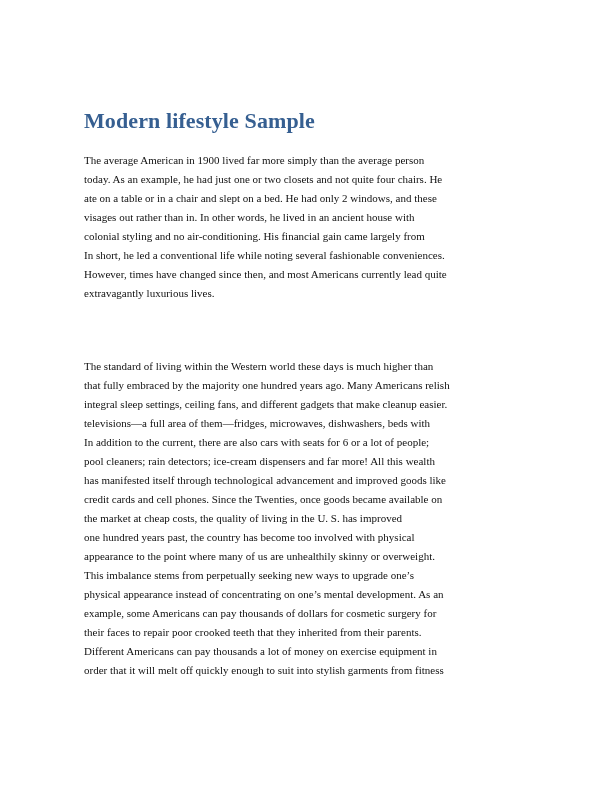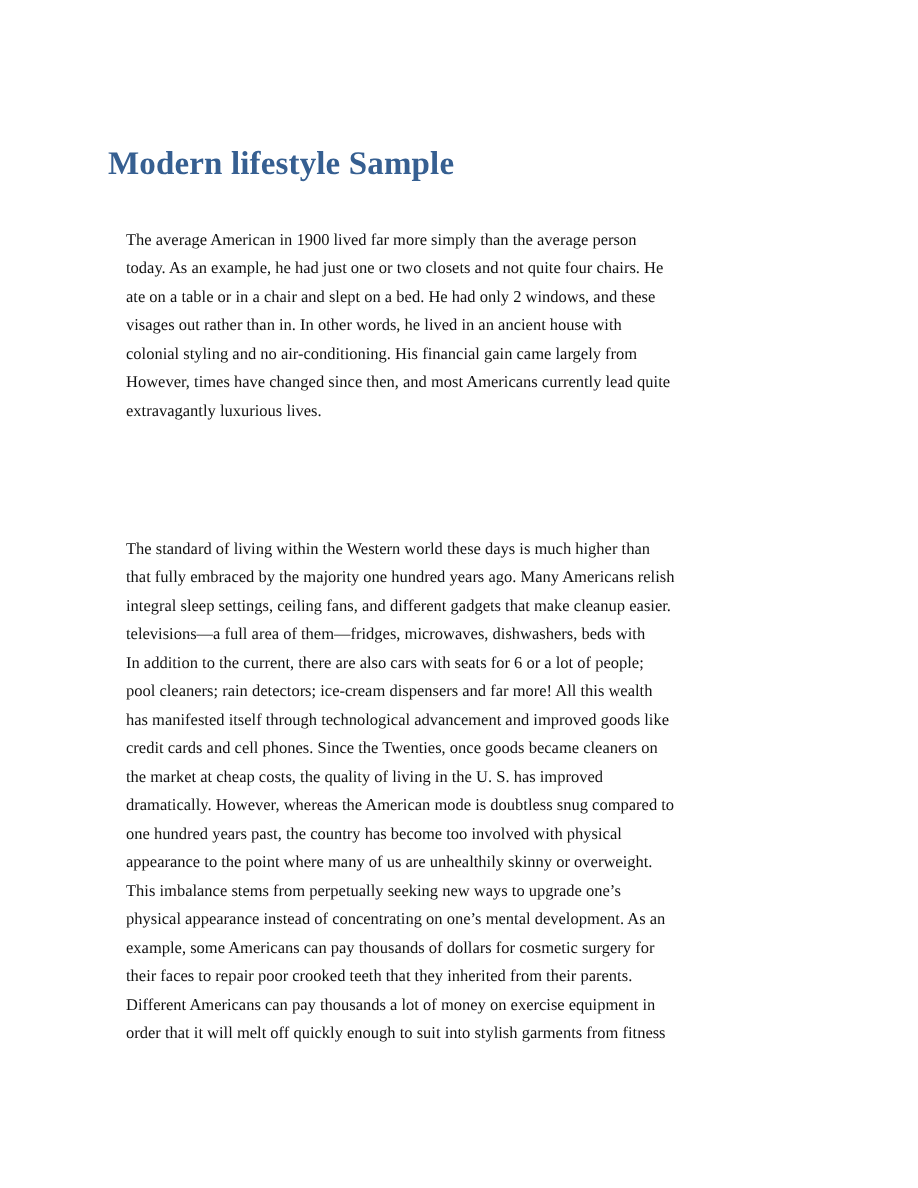--- a/index.html
+++ b/index.html
@@ -1,21 +1,21 @@
 <!DOCTYPE html>
 <html><head>
   <meta charset="utf-8">
   <style>
     html, body { margin: 0; padding: 0; background: #ffffff; }
     body { width: 612px; height: 792px; position: relative; overflow: hidden; }
     .page { position: absolute; left: 0; top: 0; width: 612px; height: 792px; background: #ffffff; }
     .title {
       position: absolute; left: 72px; top: 96px;
       font-family: "Liberation Serif", serif; font-weight: bold;
-      font-size: 22px; color: #365F91; margin: 0; white-space: nowrap;
+      font-size: 22px; color: #365F91; margin: 12px; white-space: nowrap;
       letter-spacing: 0.1px;
     }
     .para {
       position: absolute; left: 84px; width: 480px;
       font-family: "Liberation Serif", serif; font-size: 11px;
       color: #111111; margin: 0;
     }
     .para .line { display: block; height: 19px; line-height: 19px; white-space: nowrap; }
     #p1 { top: 151px; }
     #p2 { top: 357px; }
@@ -25,34 +25,34 @@
 
 <div class="page">
   <h1 class="title">Modern lifestyle Sample</h1>
 
   <div class="para" id="p1">
       <span class="line">The average American in 1900 lived far more simply than the average person</span>
       <span class="line">today. As an example, he had just one or two closets and not quite four chairs. He</span>
       <span class="line">ate on a table or in a chair and slept on a bed. He had only 2 windows, and these</span>
       <span class="line">visages out rather than in. In other words, he lived in an ancient house with</span>
       <span class="line">colonial styling and no air-conditioning. His financial gain came largely from</span>
+      <span class="line">In short, he led a conventional life while noting several fashionable conveniences.</span>
       <span class="line">However, times have changed since then, and most Americans currently lead quite</span>
       <span class="line">extravagantly luxurious lives.</span>
     </div>
   <div class="para" id="p2">
       <span class="line">The standard of living within the Western world these days is much higher than</span>
       <span class="line">that fully embraced by the majority one hundred years ago. Many Americans relish</span>
       <span class="line">integral sleep settings, ceiling fans, and different gadgets that make cleanup easier.</span>
       <span class="line">televisions—a full area of them—fridges, microwaves, dishwashers, beds with</span>
       <span class="line">In addition to the current, there are also cars with seats for 6 or a lot of people;</span>
       <span class="line">pool cleaners; rain detectors; ice-cream dispensers and far more! All this wealth</span>
       <span class="line">has manifested itself through technological advancement and improved goods like</span>
-      <span class="line">credit cards and cell phones. Since the Twenties, once goods became cleaners on</span>
+      <span class="line">credit cards and cell phones. Since the Twenties, once goods became available on</span>
       <span class="line">the market at cheap costs, the quality of living in the U. S. has improved</span>
-      <span class="line">dramatically. However, whereas the American mode is doubtless snug compared to</span>
       <span class="line">one hundred years past, the country has become too involved with physical</span>
       <span class="line">appearance to the point where many of us are unhealthily skinny or overweight.</span>
       <span class="line">This imbalance stems from perpetually seeking new ways to upgrade one’s</span>
       <span class="line">physical appearance instead of concentrating on one’s mental development. As an</span>
       <span class="line">example, some Americans can pay thousands of dollars for cosmetic surgery for</span>
       <span class="line">their faces to repair poor crooked teeth that they inherited from their parents.</span>
       <span class="line">Different Americans can pay thousands a lot of money on exercise equipment in</span>
       <span class="line">order that it will melt off quickly enough to suit into stylish garments from fitness</span>
     </div>
 </div>

